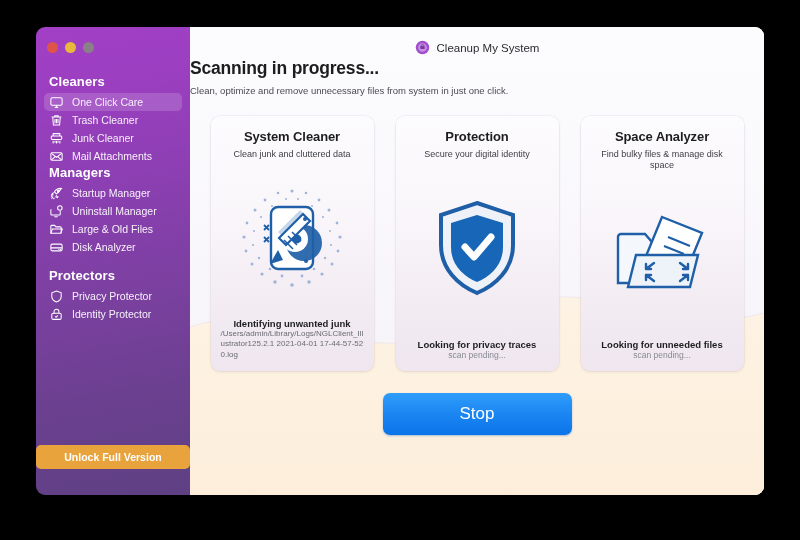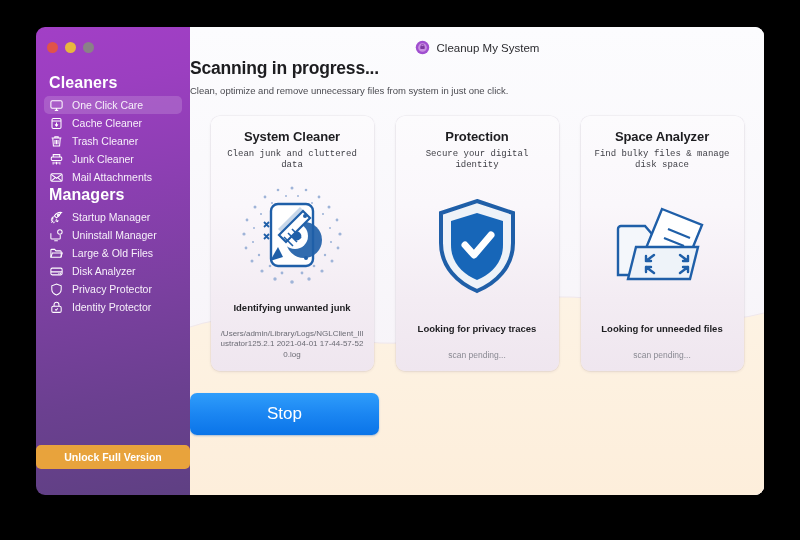--- a/index.html
+++ b/index.html
@@ -39,21 +39,21 @@
     display: flex;
     gap: 7px;
     padding: 9px 0 0 11px;
   }
   .dot { width: 11px; height: 11px; border-radius: 50%; }
   .dot.red { background: #e0534a; }
   .dot.yellow { background: #e8b73e; }
   .dot.gray { background: #8a8188; }
 
   .sb-group {
-    font-size: 16px;
+    font-size: 13px;
     font-weight: bold;
     letter-spacing: .1px;
     color: #ffffff;
     padding: 0 0 4px 13px;
   }
   .sb-group.g1 { margin-top: 21px; }
   .sb-group.g2 { }
   .sb-group.g3 { margin-top: 12px; }
 
   .sb-item {
@@ -162,49 +162,49 @@
     font-weight: bold;
     color: #1d1d20;
     letter-spacing: -.1px;
   }
   .card-sub {
     font-size: 9px;
     color: #3e3e45;
     margin-top: 5px;
     text-align: center;
     line-height: 1.2;
-    font-family: Liberation Mono, monospace;
   }
   .card-art {
     flex: 1 1 auto;
     display: flex;
     align-items: center;
     justify-content: center;
     width: 100%;
   }
   .card-status {
     font-size: 9.5px;
     font-weight: bold;
     color: #1d1d20;
     text-align: left;
   }
   .card-detail {
     font-size: 8px;
     color: #6b6b74;
-    text-align: center;
-    margin-top: 16px;
+    text-align: left;
+    margin-top: 0;
     line-height: 1.35;
     word-break: break-all;
     padding: 0 2px;
   }
   .card-detail.pending { color: #8a8a93; font-size: 8.5px; word-break: normal; }
 
   
   .stop-wrap {
     display: flex;
+    justify-content: center;
     margin-top: 22px;
   }
   .stop-btn {
     width: 189px;
     height: 42px;
     border: none;
     border-radius: 7px;
     background: linear-gradient(180deg, #2f9dfb 0%, #1b86f2 50%, #0a74e8 100%);
     color: #fff;
     font-size: 17px;
@@ -233,29 +233,20 @@
       <div class="sb-item active">
         <span class="sb-ico">
           <svg width="15" height="15" viewBox="0 0 16 16" fill="none" stroke="#fff" stroke-width="1.1">
             <rect x="2" y="3" width="12" height="8" rx="1.4"></rect>
               <path d="M6.2 13.2h3.6M8 11v2.2"></path>
           </svg>
         </span>
         <span>One Click Care</span>
       </div>
 
-      <div class="sb-item">
-        <span class="sb-ico">
-          <svg width="15" height="15" viewBox="0 0 16 16" fill="none" stroke="#fff" stroke-width="1.1">
-            <rect x="3.2" y="2.6" width="9.6" height="10.8" rx="1.4"></rect>
-              <path d="M3.2 5.4h9.6M8 7v3.2M6.4 9l1.6 1.8L9.6 9"></path>
-          </svg>
-        </span>
-        <span>Cache Cleaner</span>
-      </div>
 
       <div class="sb-item">
         <span class="sb-ico">
           <svg width="15" height="15" viewBox="0 0 16 16" fill="none" stroke="#fff" stroke-width="1.1">
             <path d="M2.8 4.2h10.4M6.2 4.2V2.9h3.6v1.3"></path>
             <path d="M4 4.4l.7 8.4h6.6l.7-8.4"></path>
               <path d="M6.4 6.4v4.6M8 6.4v4.6M9.6 6.4v4.6"></path>
           </svg>
         </span>
         <span>Trash Cleaner</span>
@@ -322,20 +313,21 @@
           <svg width="15" height="15" viewBox="0 0 16 16" fill="none" stroke="#fff" stroke-width="1.1">
             <rect x="2" y="4.4" width="12" height="7.2" rx="1.4"></rect>
               <path d="M2 8.4h12"></path>
             <circle cx="10.6" cy="10" r=".6" fill="#fff" stroke="none"></circle>
             <circle cx="12.4" cy="10" r=".6" fill="#fff" stroke="none"></circle>
           </svg>
         </span>
         <span>Disk Analyzer</span>
       </div>
 
+      <div class="sb-group g3">Protectors</div>
 
       <div class="sb-item">
         <span class="sb-ico">
           <svg width="15" height="15" viewBox="0 0 16 16" fill="none" stroke="#fff" stroke-width="1.1">
             <path d="M8 2.2l5 1.8v4c0 3-2.2 4.8-5 5.8-2.8-1-5-2.8-5-5.8V4l5-1.8z"></path>
           </svg>
         </span>
         <span>Privacy Protector</span>
       </div>
 

